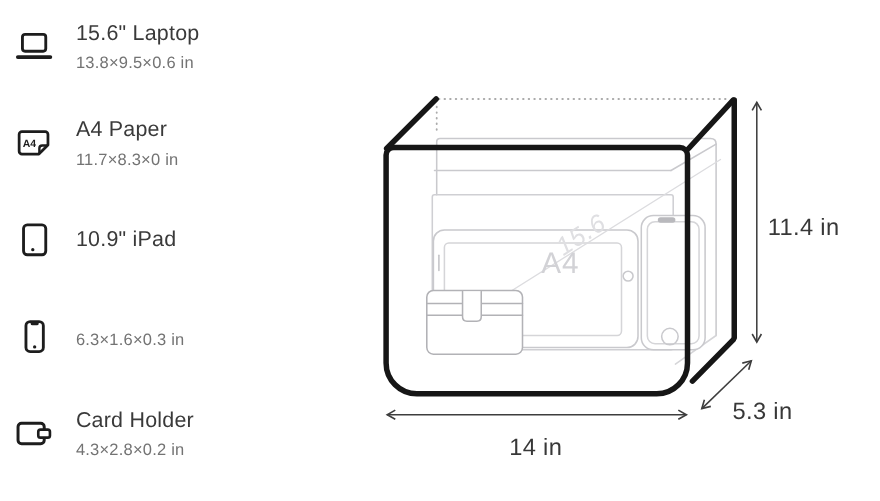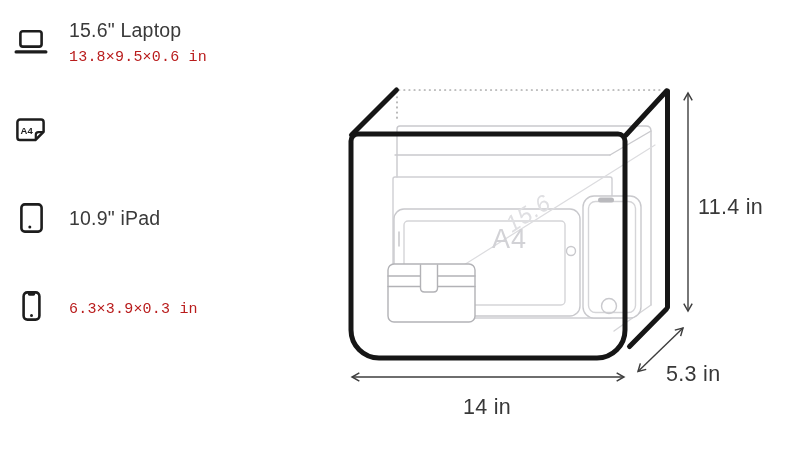--- a/index.html
+++ b/index.html
@@ -13,21 +13,21 @@
   }
   
   .items{
     position:absolute;left:13px;top:16px;
     display:flex;flex-direction:column;gap:36px;
   }
   .item{display:flex;align-items:center;gap:20px;min-height:52px;}
   .item .icon{flex:0 0 36px;width:36px;display:flex;align-items:center;justify-content:center;}
   .item .txt{display:flex;flex-direction:column;}
   .item .name{font-size:19.5px;color:#3a3a3a;letter-spacing:.2px;line-height:23px;}
-  .item .dims{font-size:15px;color:#b91c1c;letter-spacing:.2px;margin-top:8px;line-height:16px;font-family:Liberation Mono, monospace;}
+  .item .dims{font-size:15px;color:#737373;letter-spacing:.2px;margin-top:8px;line-height:16px;}
   
   .diagram{position:absolute;left:0;top:0;width:800px;height:455px;}
   svg{display:block;}
   .dimlabel{font-size:21.5px;fill:#383838;letter-spacing:.3px;}
   .wm-a4{font-size:27px;fill:#d2d2d6;letter-spacing:1px;}
   .wm-laptop{font-size:23px;font-style:italic;fill:#dfdfe2;letter-spacing:1px;}
 </style>
 </head>
 <body>
 
@@ -47,20 +47,24 @@
   </div>
 
   <div class="item">
     <span class="icon">
       <svg width="34" height="28" viewBox="0 0 34 28" fill="none" stroke="#1d1d1d">
         <path d="M6 3.6 H27 A2.6 2.6 0 0 1 29.6 6.2 V15.8 L21.4 24 H6 A2.6 2.6 0 0 1 3.4 21.4 V6.2 A2.6 2.6 0 0 1 6 3.6 Z" stroke-width="2.5" stroke-linejoin="round"></path>
         <path d="M29 16.2 H24.4 Q21.8 16.2 21.8 18.8 V23.4" stroke-width="2.2" stroke-linejoin="round"></path>
         <text x="6.6" y="17.6" font-size="9.5" font-weight="bold" fill="#1d1d1d" stroke="none">A4</text>
       </svg>
     </span>
+    <span class="txt">
+      <span class="name">A4 Paper</span>
+      <span class="dims">11.7×8.3×0 in</span>
+    </span>
   </div>
 
   <div class="item">
     <span class="icon">
       <svg width="25" height="32" viewBox="0 0 25 32" fill="none" stroke="#1d1d1d">
         <rect x="2.4" y="2.4" width="20.2" height="27.2" rx="3.4" stroke-width="2.6"></rect>
         <circle cx="10.8" cy="25" r="1.5" fill="#1d1d1d" stroke="none"></circle>
       </svg>
     </span>
     <span class="txt">
@@ -70,24 +74,36 @@
 
   <div class="item">
     <span class="icon">
       <svg width="21" height="32" viewBox="0 0 21 32" fill="none" stroke="#1d1d1d">
         <rect x="2.6" y="2.4" width="15.8" height="27.2" rx="3.8" stroke-width="2.6"></rect>
         <path d="M6.8 2.6 H14.2 V4.0 A1.7 1.7 0 0 1 12.5 5.7 H8.5 A1.7 1.7 0 0 1 6.8 4.0 Z" fill="#1d1d1d" stroke="none"></path>
         <circle cx="10.5" cy="25.4" r="1.5" fill="#1d1d1d" stroke="none"></circle>
       </svg>
     </span>
     <span class="txt">
-      <span class="dims">6.3×3.9×0.3 in</span>
+      <span class="dims">6.3×1.6×0.3 in</span>
     </span>
   </div>
 
+  <div class="item">
+    <span class="icon">
+      <svg width="34" height="28" viewBox="0 0 34 28" fill="none" stroke="#1d1d1d">
+        <rect x="2.4" y="4.8" width="23.8" height="18.6" rx="3.2" stroke-width="2.7"></rect>
+        <rect x="20.8" y="10.6" width="10.6" height="7.2" rx="2" stroke-width="2.4" fill="#ffffff"></rect>
+      </svg>
+    </span>
+    <span class="txt">
+      <span class="name">Card Holder</span>
+      <span class="dims">4.3×2.8×0.2 in</span>
+    </span>
+  </div>
 
 </div>
 
 <div class="diagram">
 <svg width="800" height="455" viewBox="0 0 800 455">
   <defs>
     <linearGradient id="fadeUp" x1="0" y1="0" x2="0" y2="1">
       <stop offset="0" stop-color="#161616" stop-opacity="0"></stop>
       <stop offset="0.4" stop-color="#161616" stop-opacity="0.25"></stop>
       <stop offset="0.8" stop-color="#161616" stop-opacity="0.85"></stop>

